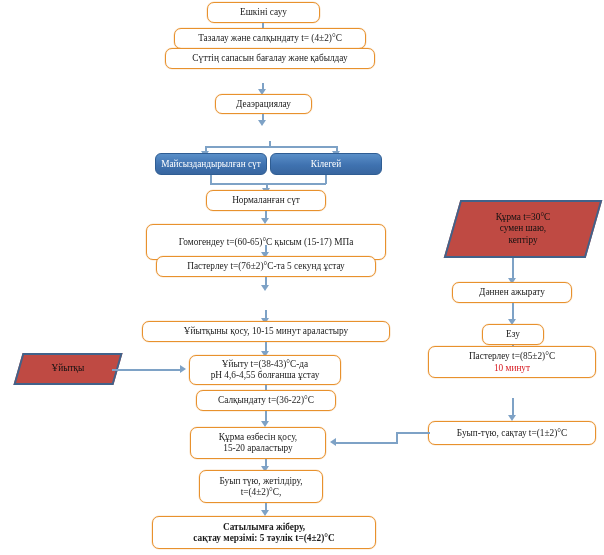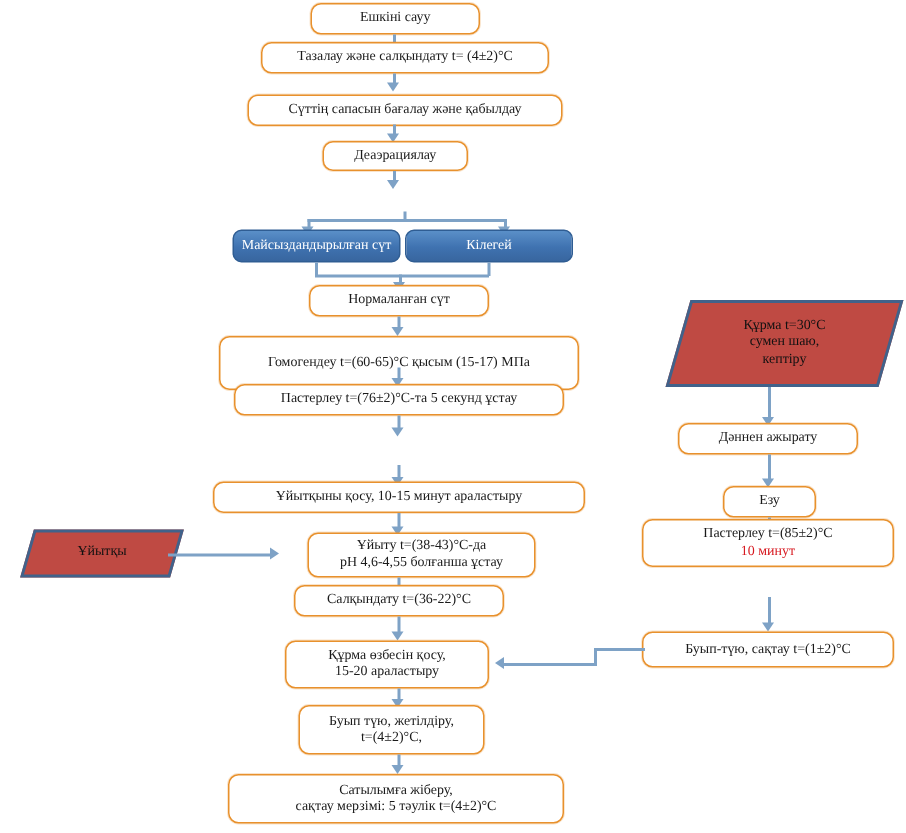--- a/index.html
+++ b/index.html
@@ -106,21 +106,21 @@
 <div id="canvas">
 
   <div class="node proc" style="left:207px; top:2px; width:113px; height:21px;">Ешкіні сауу</div>
   <div class="conn v" style="left:262px; top:23px; height:6px;"></div>
   <div class="arrow-down" style="left:258px; top:28px;"></div>
 
   <div class="node proc" style="left:174px; top:28px; width:192px; height:21px;">Тазалау және салқындату t= (4±2)°С</div>
   <div class="conn v" style="left:262px; top:49px; height:7px;"></div>
   <div class="arrow-down" style="left:258px; top:55px;"></div>
 
-  <div class="node proc" style="left:165px; top:63px; width:210px; height:21px;">Сүттің сапасын бағалау және қабылдау</div>
+  <div class="node proc" style="left:165px; top:48px; width:210px; height:21px;">Сүттің сапасын бағалау және қабылдау</div>
   <div class="conn v" style="left:262px; top:83px; height:7px;"></div>
   <div class="arrow-down" style="left:258px; top:89px;"></div>
 
   <div class="node proc" style="left:215px; top:94px; width:97px; height:20px;">Деаэрациялау</div>
   <div class="conn v" style="left:262px; top:114px; height:7px;"></div>
   <div class="arrow-down" style="left:258px; top:120px;"></div>
 
 
   <div class="conn v" style="left:269px; top:141px; height:6px;"></div>
   <div class="conn h" style="left:205px; top:146px; width:132px;"></div>
@@ -150,40 +150,40 @@
   <div class="conn v" style="left:265px; top:277px; height:9px;"></div>
   <div class="arrow-down" style="left:261px; top:285px;"></div>
 
   <div class="conn v" style="left:265px; top:310px; height:9px;"></div>
   <div class="arrow-down" style="left:261px; top:318px;"></div>
 
   <div class="node proc" style="left:142px; top:321px; width:248px; height:21px;">Ұйытқыны қосу, 10-15 минут араластыру</div>
   <div class="conn v" style="left:265px; top:342px; height:10px;"></div>
   <div class="arrow-down" style="left:261px; top:351px;"></div>
 
-  <div class="node proc" style="left:189px; top:355px; width:152px; height:30px;margin-left:16px;">Ұйыту t=(38-43)°С-да
+  <div class="node proc" style="left:189px; top:355px; width:152px; height:30px;">Ұйыту t=(38-43)°С-да
 pH 4,6-4,55 болғанша ұстау</div>
   <div class="conn v" style="left:265px; top:385px; height:9px;"></div>
   <div class="arrow-down" style="left:261px; top:393px;"></div>
 
   <div class="node proc" style="left:196px; top:390px; width:140px; height:21px;">Салқындату t=(36-22)°С</div>
   <div class="conn v" style="left:265px; top:411px; height:12px;"></div>
   <div class="arrow-down" style="left:261px; top:421px;"></div>
 
   <div class="node proc" style="left:190px; top:427px; width:136px; height:32px;">Құрма өзбесін қосу,
 15-20 араластыру</div>
   <div class="conn v" style="left:265px; top:459px; height:8px;"></div>
   <div class="arrow-down" style="left:261px; top:466px;"></div>
 
   <div class="node proc" style="left:199px; top:470px; width:124px; height:33px;">Буып түю, жетілдіру,
 t=(4±2)°С,</div>
   <div class="conn v" style="left:265px; top:503px; height:8px;"></div>
   <div class="arrow-down" style="left:261px; top:510px;"></div>
 
-  <div class="node proc" style="left:152px; top:516px; width:224px; height:33px;">Сатылымға жіберу,
+  <div class="node proc" style="left:152px; top:516px; width:224px; height:33px;font-weight:bold;">Сатылымға жіберу,
 сақтау мерзімі: 5 тәулік t=(4±2)°С</div>
 
   <div class="para" style="left:18px; top:353px; width:100px; height:32px;">
     <div class="shape"></div>
     <div class="ptext">Ұйытқы</div>
   </div>
   <div class="conn h" style="left:112px; top:369px; width:68px;"></div>
   <div class="arrow-right" style="left:180px; top:365px;"></div>
 
   <div class="para" style="left:452px; top:200px; width:142px; height:58px;">

